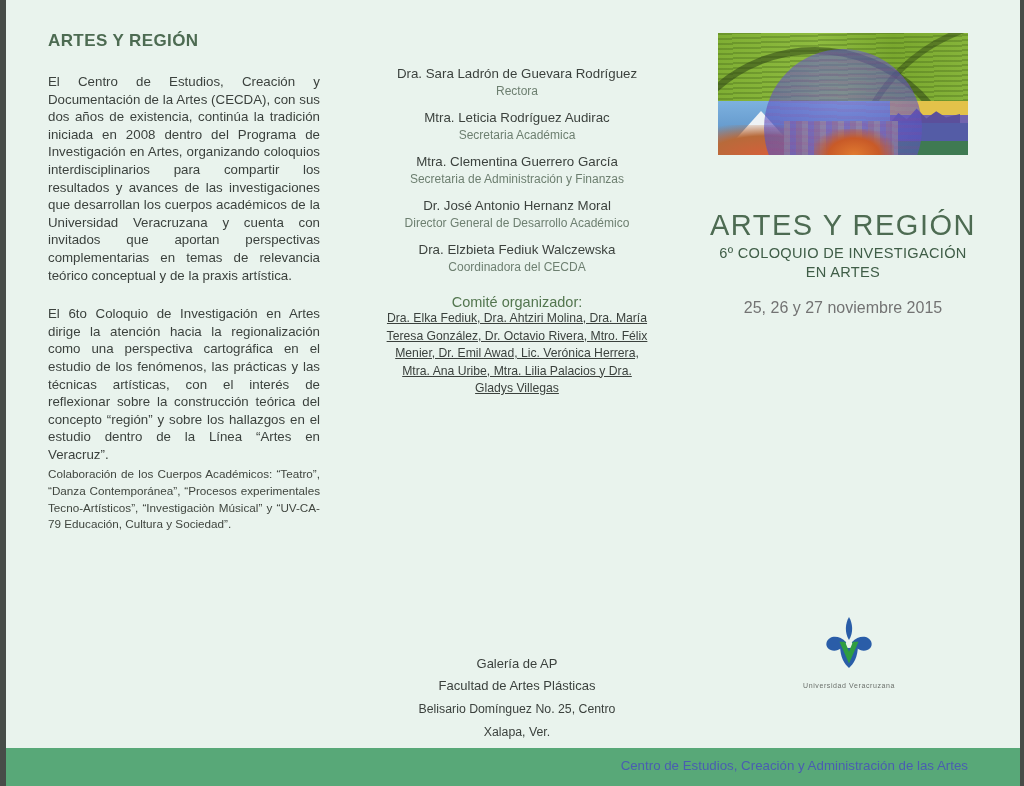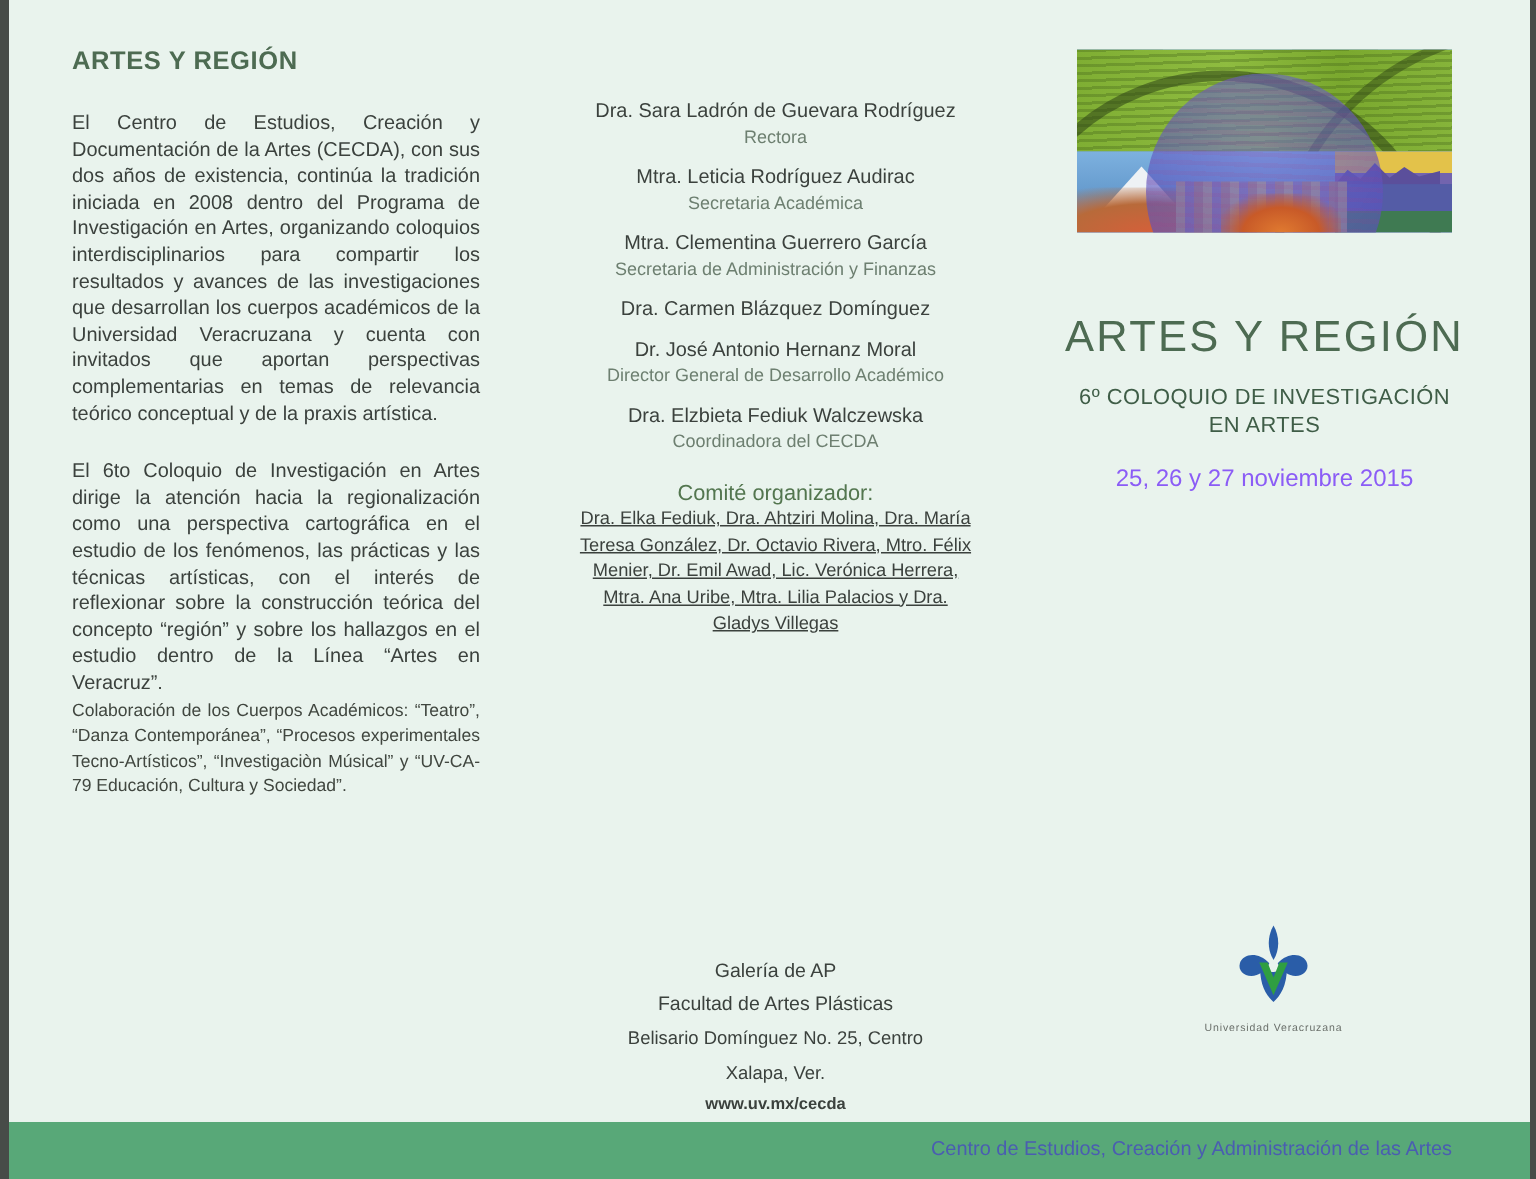--- a/index.html
+++ b/index.html
@@ -21,21 +21,21 @@
   .lp-collab{position:absolute;left:48px;top:466px;width:272px;
     font-size:11.7px;line-height:16.8px;text-align:justify;color:#40463f;}
 
   
   .mid-panel{position:absolute;left:382px;top:66px;width:270px;text-align:center;}
   .official{margin-bottom:12px;}
   .official .name{font-size:13.3px;color:#3b413d;}
   .official .role{font-size:12px;color:#6d7f70;margin-top:3px;}
   .committee-heading{margin-top:20px;font-size:14.5px;color:#53764f;}
   .committee-members{font-size:12.2px;line-height:17.5px;color:#3b413d;text-decoration:underline;}
-  .venue-block{position:absolute;left:382px;top:639px;width:270px;text-align:center;}
+  .venue-block{position:absolute;left:382px;top:656px;width:270px;text-align:center;}
   .venue-line{font-size:13px;color:#3b413d;margin-bottom:7px;}
   .addr-line{font-size:12.3px;font-weight:400;color:#3b413d;margin-top:9px;}
   .website{font-size:11px;font-weight:700;color:#3b413d;margin-top:8px;cursor:pointer;}
 
   
   .collage{position:absolute;left:718px;top:33px;width:250px;height:122px;overflow:hidden;background:#6a98c8;}
   .band-top{position:absolute;left:0;right:0;top:0;height:68px;
     background:
       repeating-linear-gradient(178deg, rgba(55,85,20,.28) 0 2px, rgba(0,0,0,0) 2px 5px),
       linear-gradient(90deg,#7fae33,#8fbc40 40%,#7aa82e 70%,#86b43a);}
@@ -57,22 +57,22 @@
     background:repeating-linear-gradient(90deg,#c8b06a 0 6px,#8f7a9e 6px 12px,#b8845c 12px 18px);}
   .dome{position:absolute;left:50%;transform:translateX(-50%);top:16px;width:158px;height:158px;border-radius:50%;
     background:
       repeating-linear-gradient(2deg, rgba(170,60,130,.10) 0 3px, rgba(0,0,0,0) 3px 7px),
       radial-gradient(circle at 50% 30%, rgba(120,110,212,.55), rgba(78,72,182,.68));}
   .dome-flames{position:absolute;left:96px;bottom:0;width:80px;height:26px;
     background:radial-gradient(ellipse at 50% 100%, #e07a30 0%, #c85a28 45%, rgba(200,90,40,0) 78%);}
 
   .rp-titleblock{position:absolute;left:700px;top:209px;width:286px;text-align:center;}
   .rp-title{font-size:29px;font-weight:400;letter-spacing:1.5px;color:#4d6b52;}
-  .rp-subtitle{margin-top:14px;font-size:14.6px;line-height:19px;color:#3f5d47;letter-spacing:.3px;}
-  .rp-date{margin-top:17px;font-size:16px;color:#8b5cf6;}
+  .rp-subtitle{margin-top:2px;font-size:14.6px;line-height:19px;color:#3f5d47;letter-spacing:.3px;}
+  .rp-date{margin-top:17px;font-size:16px;color:#737373;}
 
   .uv-logo-block{position:absolute;left:799px;top:614px;width:100px;text-align:center;}
   .uv-logo-block svg{display:block;margin:0 auto;}
   .uv-caption{margin-top:6px;font-size:7px;letter-spacing:.6px;color:#6a6f6a;}
 
   
   .footer-bar{position:absolute;left:0;right:0;bottom:0;height:38px;background:#58a878;z-index:5;}
   .footer-text{line-height:36px;text-align:right;padding-right:56px;
     font-size:13.3px;color:#4a5db1;}
 </style>
@@ -96,21 +96,20 @@
   </div>
   <div class="official">
     <div class="name">Mtra. Leticia Rodríguez Audirac</div>
     <div class="role">Secretaria Académica</div>
   </div>
   <div class="official">
     <div class="name">Mtra. Clementina Guerrero García</div>
     <div class="role">Secretaria de Administración y Finanzas</div>
   </div>
   <div class="official">
-    <div class="name">Dra. Carmen Blázquez Domínguez</div>
   </div>
   <div class="official">
     <div class="name">Dr. José Antonio Hernanz Moral</div>
     <div class="role">Director General de Desarrollo Académico</div>
   </div>
   <div class="official">
     <div class="name">Dra. Elzbieta Fediuk Walczewska</div>
     <div class="role">Coordinadora del CECDA</div>
   </div>
   <div class="committee-heading">Comité organizador:</div>

